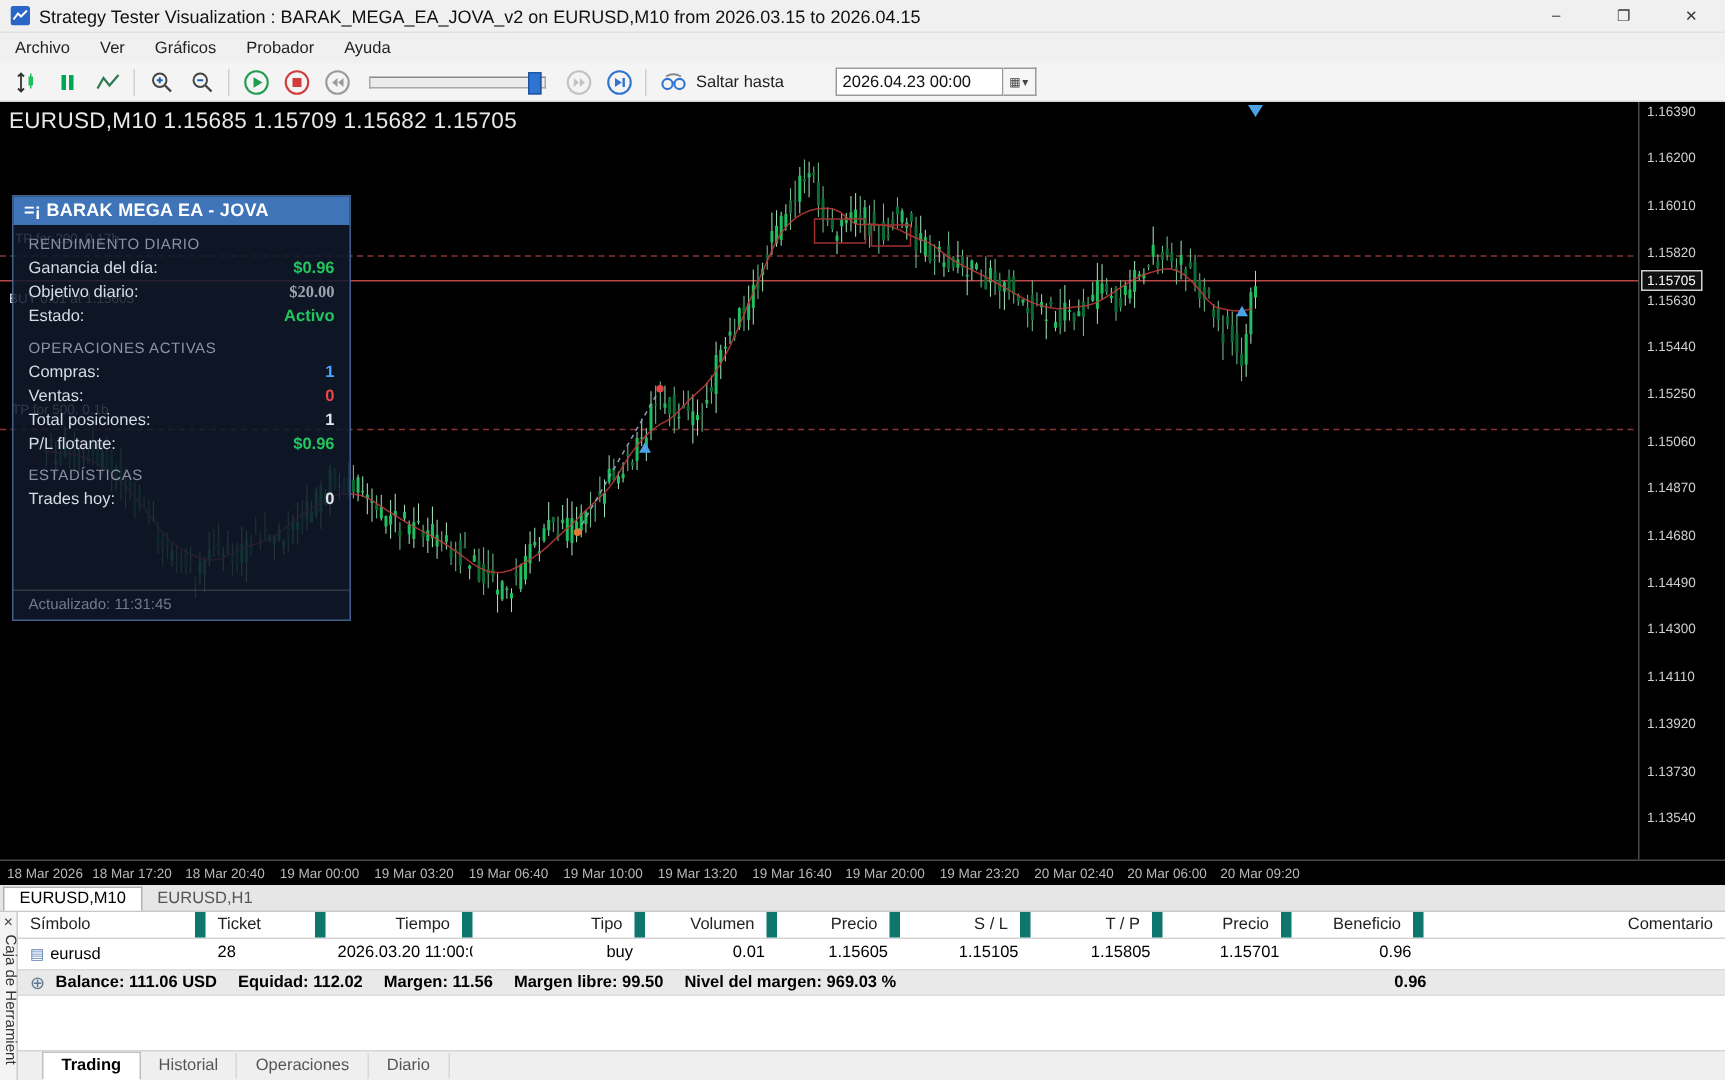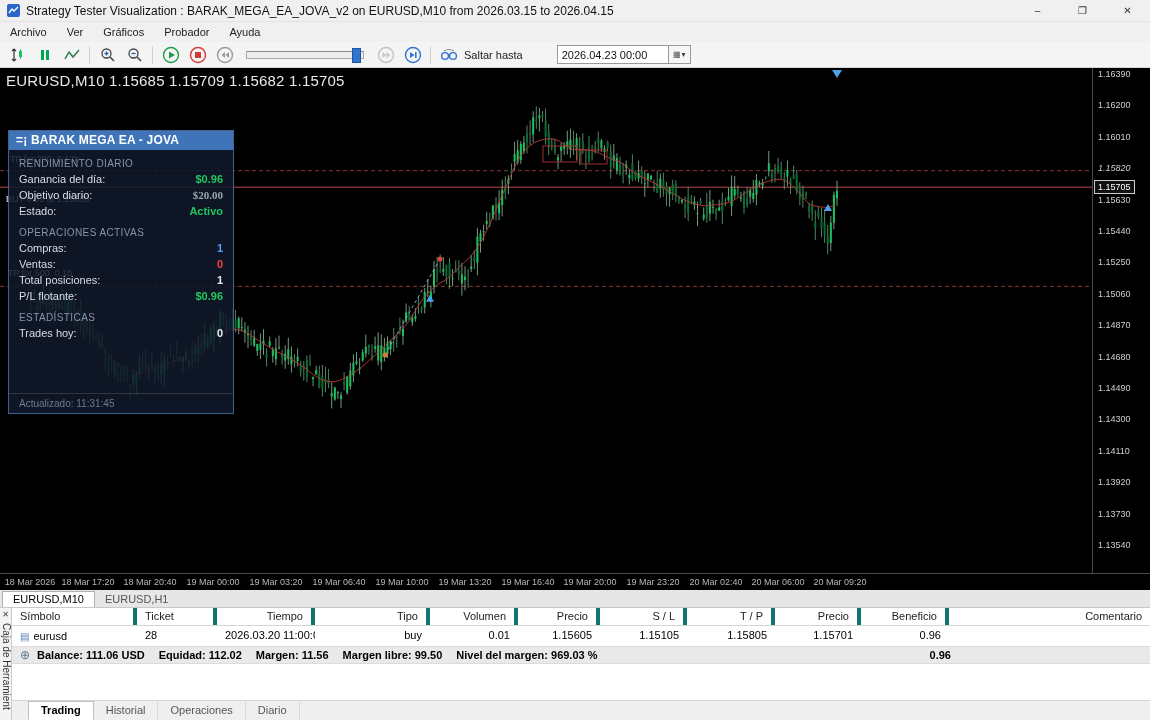--- a/index.html
+++ b/index.html
@@ -55,21 +55,21 @@
 
   
   .toolbox { display:grid; grid-template-columns:12px 1fr; background:#fff; }
   .side-strip { position:relative; background:#f3f3f3; border-right:1px solid #ccc; }
   .side-close { height:13px; text-align:center; font-size:8px; color:#444; line-height:13px; }
   .side-label { position:absolute; top:15px; left:0; width:12px; writing-mode:vertical-rl; font-size:10px; color:#333; white-space:nowrap; }
 
   .toolbox-main { display:grid; grid-template-rows:18px 20px 18px 1fr 20px; }
   .tbl-grid { display:grid; grid-template-columns:125px 80px 98px 115px 88px 82px 87px 88px 86px 88px minmax(0,1fr); font-size:11px; }
   .tbl-head { border-bottom:1px solid #d5d5d5; color:#222; }
-  .tbl-head > div { line-height:17px; padding:0 8px; border-right:4px solid #0f766e; overflow:hidden; white-space:nowrap; }
+  .tbl-head > div { line-height:17px; padding:0 8px; border-right:7px solid #0f766e; overflow:hidden; white-space:nowrap; }
   .tbl-head > div:last-child { border-right:none; }
   .tbl-row > div { line-height:19px; padding:0 8px; overflow:hidden; white-space:nowrap; color:#000; }
   .al { text-align:left; } .ar { text-align:right; }
   .sym-cell { display:flex; align-items:center; gap:4px; }
   .doc-icon { color:#5a7fb5; font-size:10px; }
 
   .balance-row { position:relative; background:#e9e9e9; border-top:1px solid #dcdcdc; border-bottom:1px solid #dcdcdc; display:flex; align-items:center; font-size:11px; font-weight:bold; color:#000; padding-left:8px; }
   .globe-icon { color:#607890; font-size:12px; font-weight:normal; margin-right:7px; }
   .balance-seg { margin-right:14px; white-space:nowrap; }
   .balance-profit { position:absolute; right:199px; font-weight:bold; }
@@ -734,21 +734,21 @@
         <div class="chart-note" style="left: 10px; top: 86px;">TP for 200. 0.17b</div>
         <div class="chart-note" style="left: 6px; top: 126px;">BUY 0.01 at 1.15605</div>
         <div class="chart-note" style="left: 8px; top: 200px;">TP for 500. 0.1b</div>
       </div>
 
     <div class="price-axis" id="price-axis">
       <div class="price-tag" id="price-tag" style="top: 112.2px;">1.15705</div>
     <div class="price-label" style="top: 1px;">1.16390</div>
         <div class="price-label" style="top: 32.4px;">1.16200</div>
         <div class="price-label" style="top: 63.8px;">1.16010</div>
-        <div class="price-label" style="top: 95.2px; font-style: italic;">1.15820</div>
+        <div class="price-label" style="top: 95.2px;">1.15820</div>
         <div class="price-label" style="top: 126.6px;">1.15630</div>
         <div class="price-label" style="top: 158px;">1.15440</div>
         <div class="price-label" style="top: 189.4px;">1.15250</div>
         <div class="price-label" style="top: 220.8px;">1.15060</div>
         <div class="price-label" style="top: 252.2px;">1.14870</div>
         <div class="price-label" style="top: 283.6px;">1.14680</div>
         <div class="price-label" style="top: 315px;">1.14490</div>
         <div class="price-label" style="top: 346.4px;">1.14300</div>
         <div class="price-label" style="top: 377.8px;">1.14110</div>
         <div class="price-label" style="top: 409.2px;">1.13920</div>

